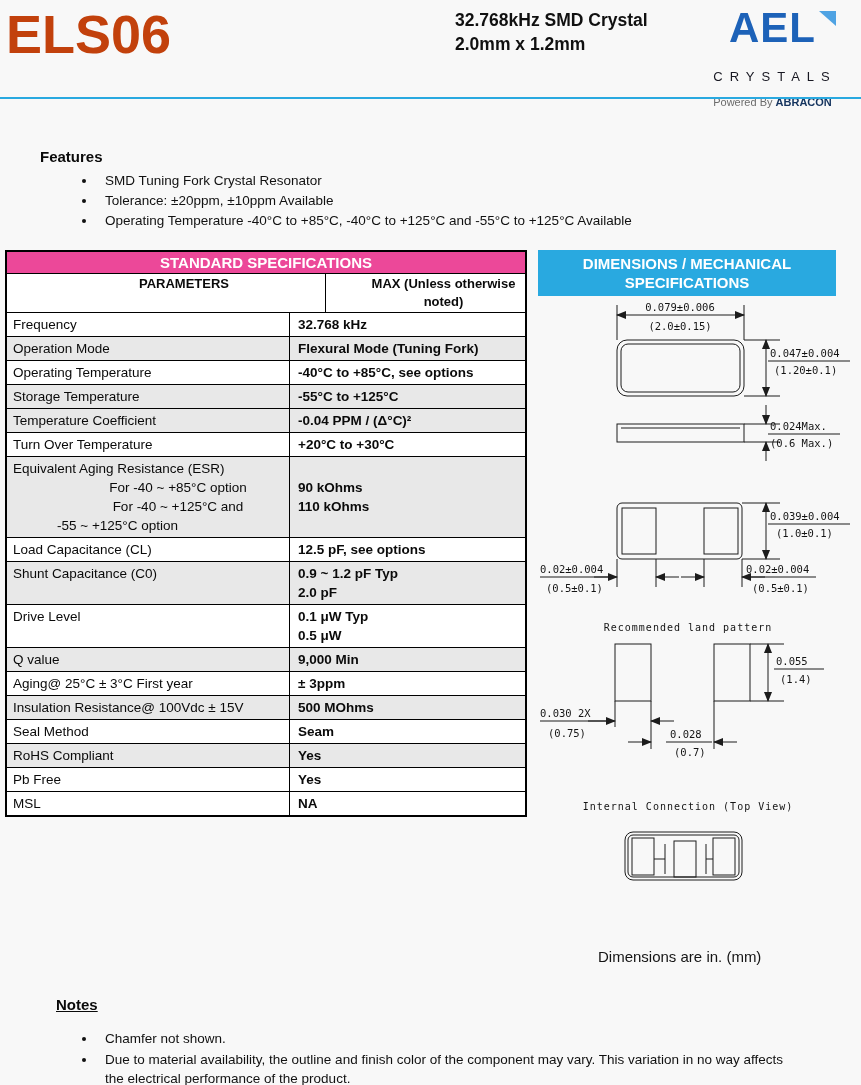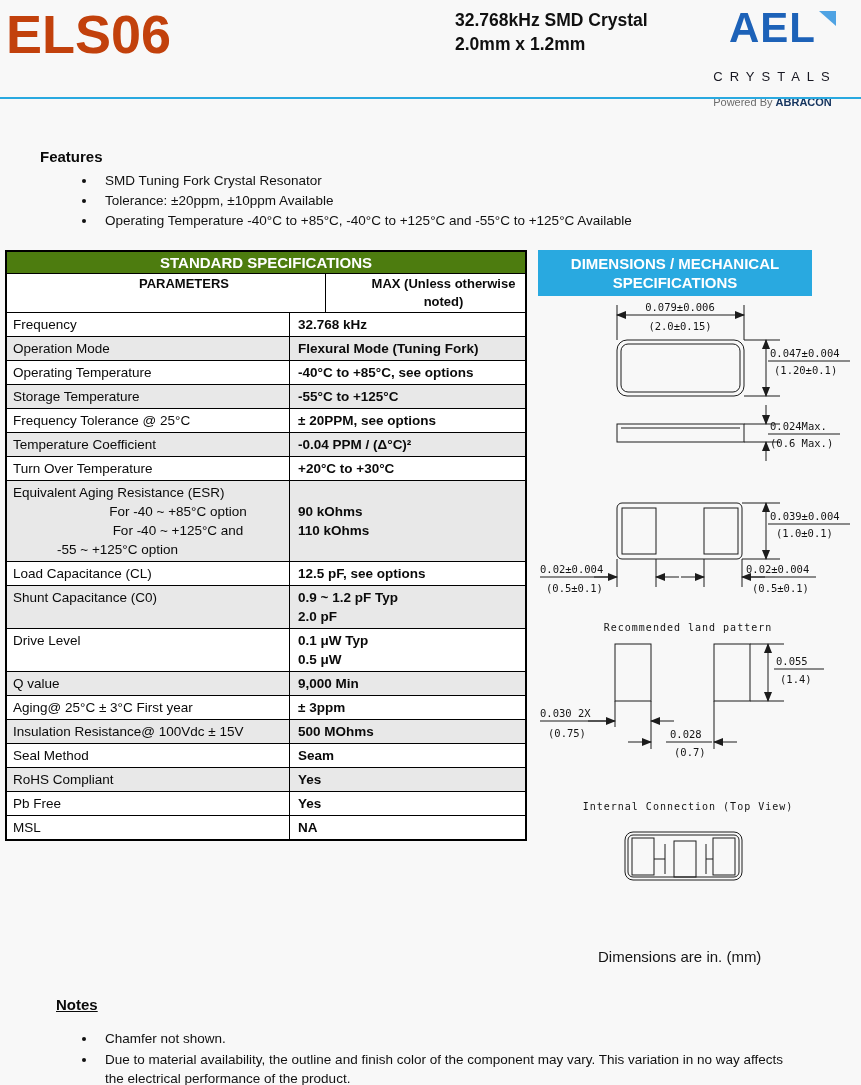--- a/index.html
+++ b/index.html
@@ -25,37 +25,37 @@
 
   
   .features{position:absolute;left:40px;top:148px;width:780px;}
   .features h3{margin:0;font-size:15px;font-weight:bold;color:#0a0a0a;}
   .features ul{margin:6px 0 0 0;padding-left:57px;}
   .features li{font-size:13.5px;line-height:20px;color:#111;padding-left:8px;}
 
   
   .spec-table{position:absolute;left:5px;top:250px;width:518px;border:2px solid #000;
               background:#fff;font-size:13.5px;}
-  .ttitle{background:#4d7c0f;color:#fff;font-weight:bold;font-size:15px;
+  .ttitle{background:#ec4899;color:#fff;font-weight:bold;font-size:15px;
           text-align:center;padding:2px 0;}
   .thead{display:flex;border-top:1px solid #000;font-weight:bold;font-size:13px;}
   .thead .hcell{text-align:center;padding:1px 4px;line-height:18px;margin-left:36px;}
   .thead .hcell:first-child{width:283px;border-right:1px solid #000;box-sizing:border-box;}
   .thead .hcell:last-child{flex:1;}
   .trow{display:flex;border-top:1px solid #000;}
   .trow.shaded{background:#e8e8e8;}
   .cell{line-height:19px;}
   .pcell{width:283px;box-sizing:border-box;border-right:1px solid #000;padding:2px 4px 2px 6px;}
   .vcell{flex:1;padding:2px 6px 2px 8px;font-weight:bold;}
   .vcell.vpad{padding-top:21px;}
   .ind{padding-left:58px;text-align:center;}
   .ind2{padding-left:44px;}
 
   
-  .dim-header{position:absolute;left:538px;top:250px;width:274px;background:#29a9e0;
+  .dim-header{position:absolute;left:538px;top:250px;width:298px;background:#29a9e0;
               color:#fff;font-weight:bold;font-size:15px;text-align:center;
               line-height:19px;padding:4px 0;}
   .dim-svg{position:absolute;left:538px;top:297px;}
   .dim-svg text{font-family:"DejaVu Sans Mono",monospace;font-size:10.5px;fill:#141414;}
   .dim-svg .cap{font-size:10px;letter-spacing:1px;}
   .dim-svg line,.dim-svg rect,.dim-svg path.ln{stroke:#1c1c1c;stroke-width:1;fill:none;}
   .units-note{position:absolute;left:598px;top:948px;font-size:15px;color:#141414;}
 
   
   .notes{position:absolute;left:40px;top:980px;width:760px;}
@@ -125,28 +125,20 @@
           <div class="cell vcell">
             <div>-40°C to +85°C, see options</div>
           </div>
         </div>
         <div class="trow shaded">
           <div class="cell pcell">
             <div>Storage Temperature</div>
           </div>
           <div class="cell vcell">
             <div>-55°C to +125°C</div>
-          </div>
-        </div>
-        <div class="trow">
-          <div class="cell pcell">
-            <div>Frequency Tolerance @ 25°C</div>
-          </div>
-          <div class="cell vcell">
-            <div>± 20PPM, see options</div>
           </div>
         </div>
         <div class="trow shaded">
           <div class="cell pcell">
             <div>Temperature Coefficient</div>
           </div>
           <div class="cell vcell">
             <div>-0.04 PPM / (Δ°C)²</div>
           </div>
         </div>

